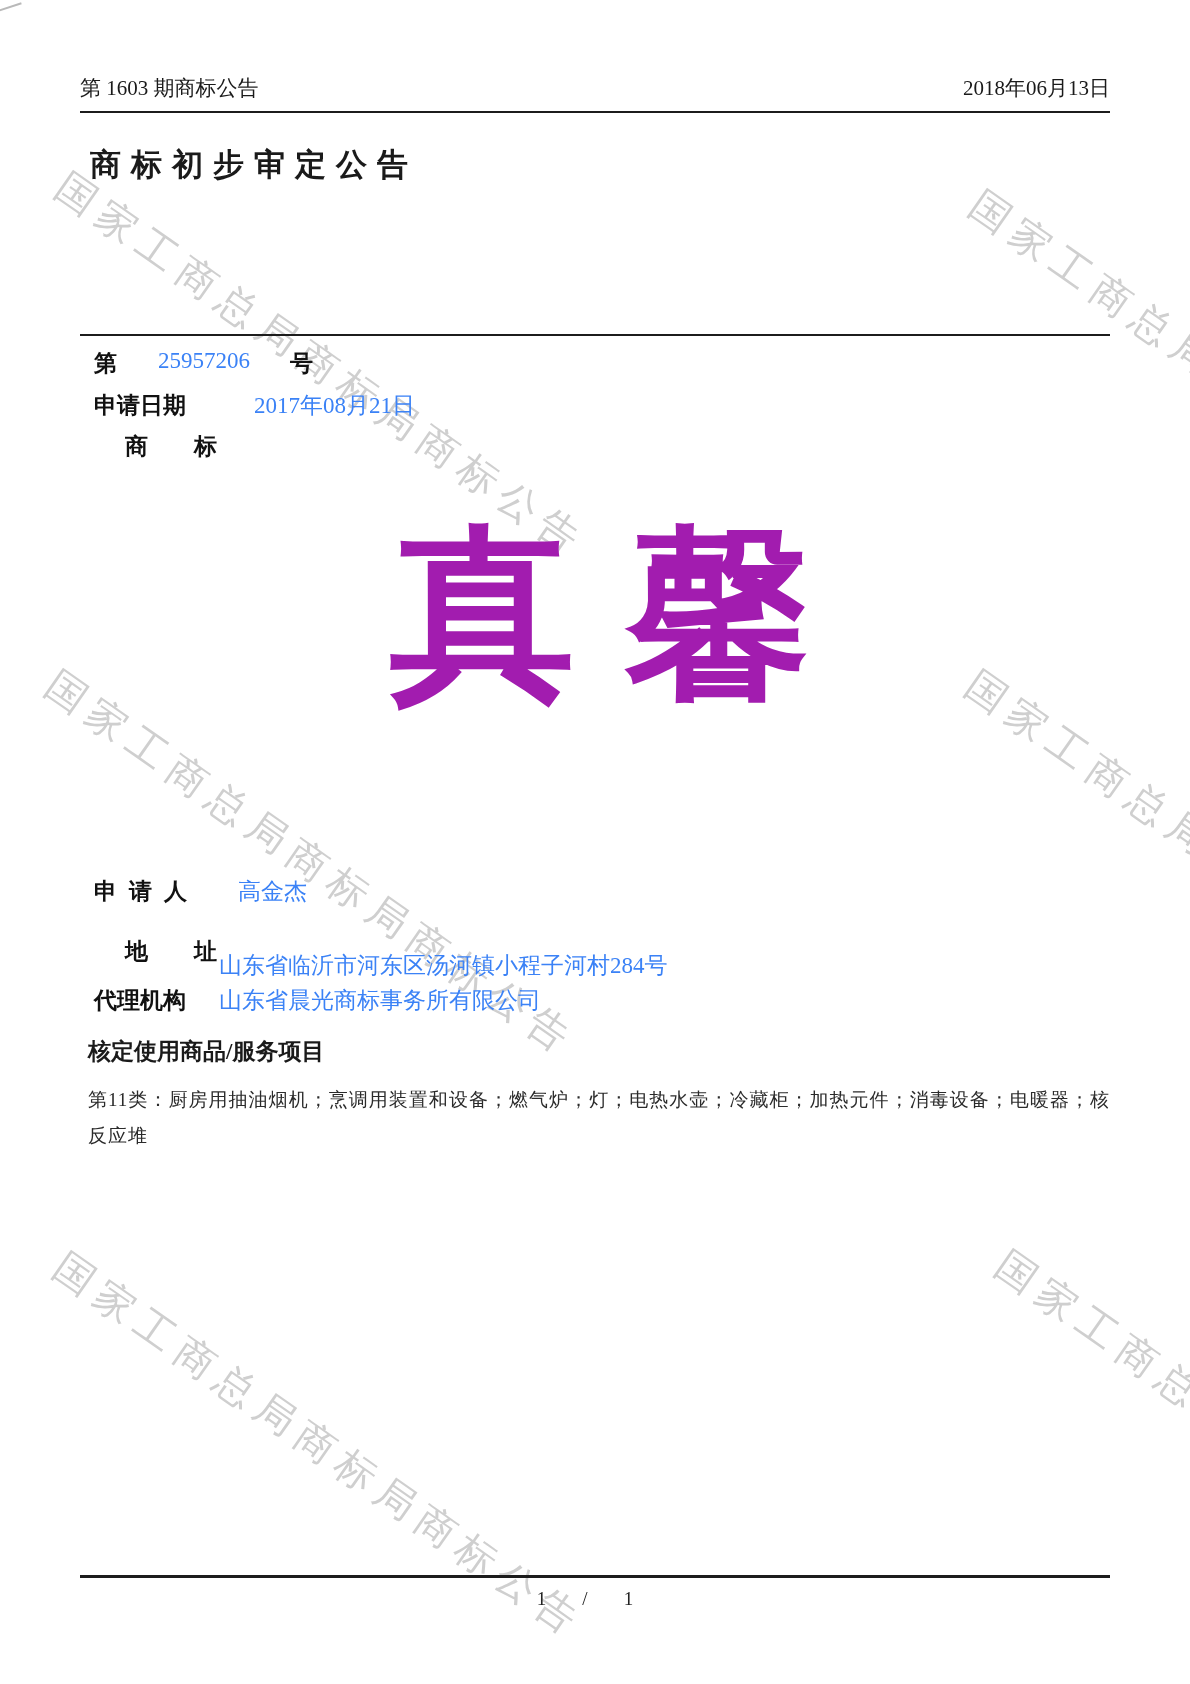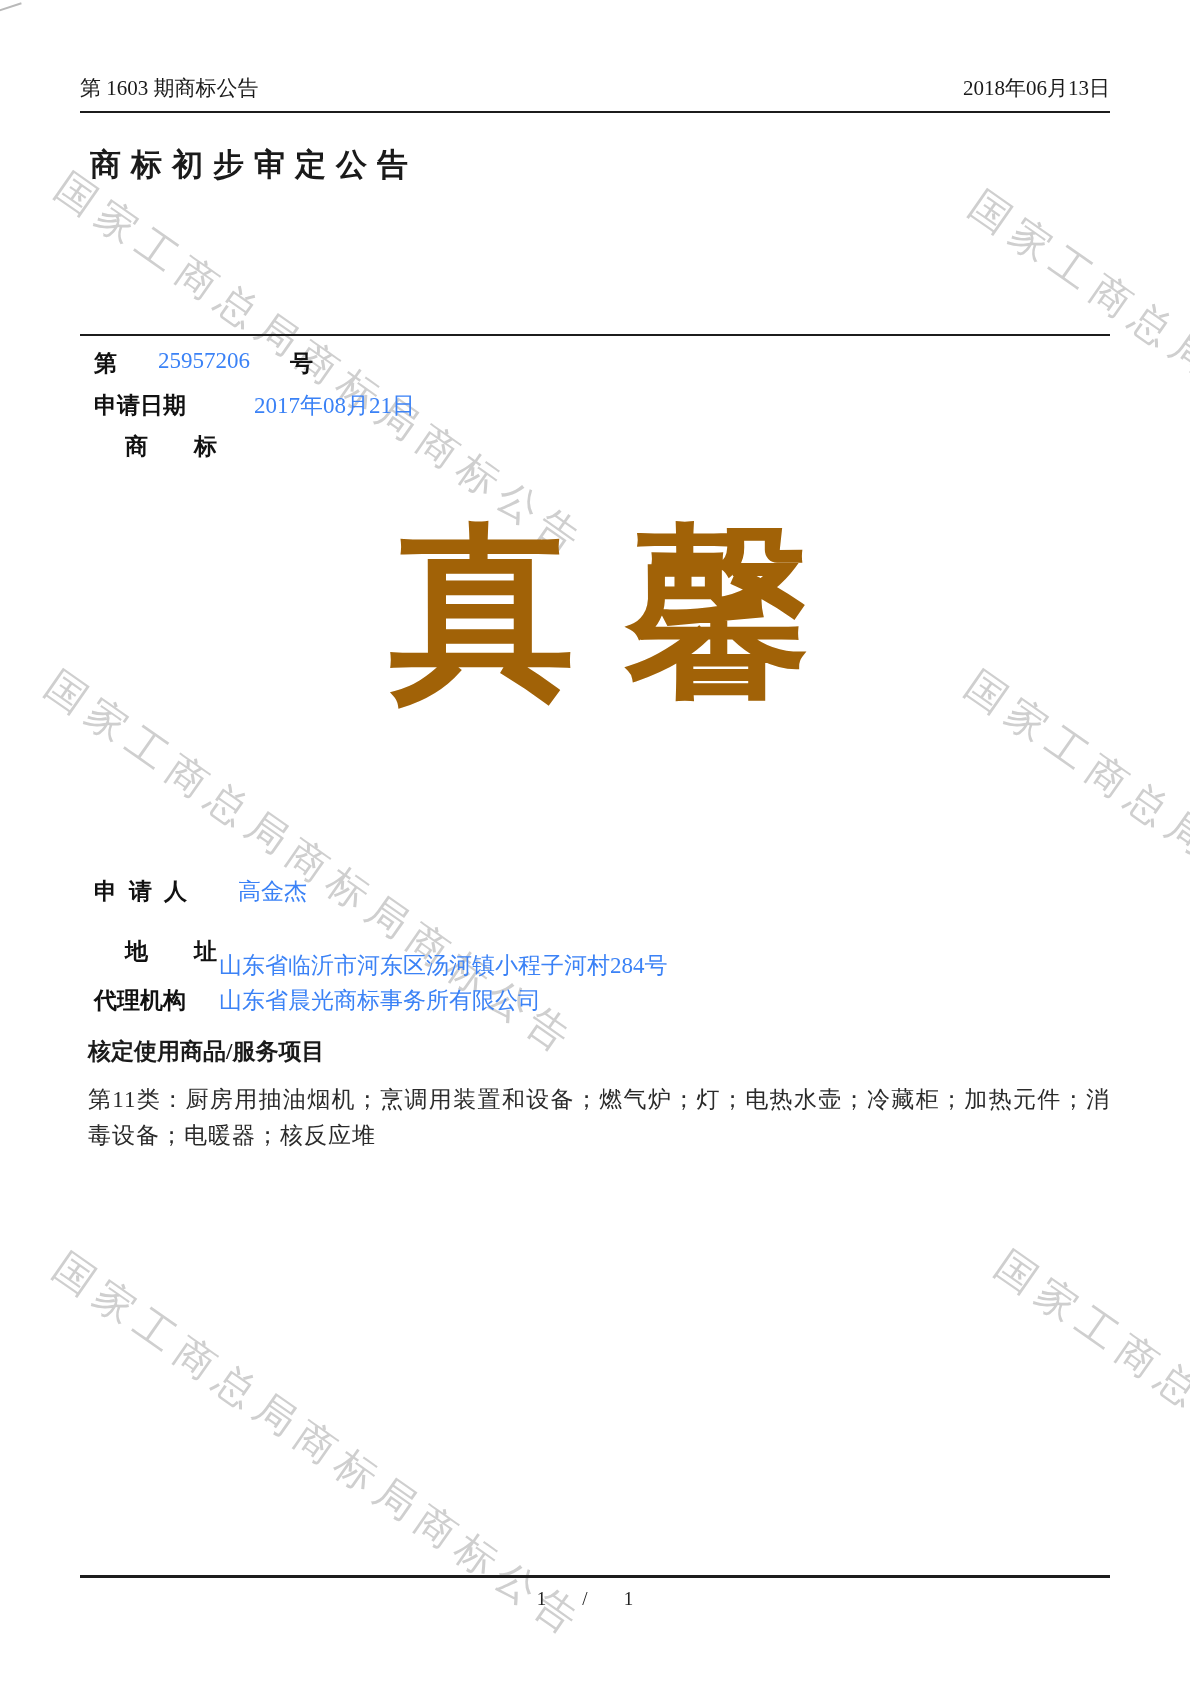--- a/index.html
+++ b/index.html
@@ -32,25 +32,25 @@
       font-weight:bold;line-height:40px;text-align:justify;text-indent:50px;
       letter-spacing:3px;}
 
   .row{position:absolute;left:94px;font-size:23px;white-space:nowrap;}
   .lbl{font-weight:bold;color:#111;}
   .val{color:#3b82f6;}
   .ls12{letter-spacing:12px;text-align:right;}
   .ls46{letter-spacing:46px;margin-left:31px;}
 
   .mark-wrap{position:absolute;left:80px;top:508px;width:1090px;text-align:center;}
-  .mark-text{font-size:185px;font-weight:bold;letter-spacing:50px;color:#a16207;
-      font-family:Liberation Serif, serif;line-height:1.15;}
+  .mark-text{font-size:185px;font-weight:bold;letter-spacing:50px;color:#a21caf;
+      font-family:Liberation Sans, sans-serif;line-height:1.15;}
 
   .goods-heading{position:absolute;left:88px;top:1036px;font-size:23px;font-weight:bold;}
-  .goods{position:absolute;left:88px;top:1082px;width:1022px;font-size:23px;
+  .goods{position:absolute;left:88px;top:1082px;width:1022px;font-size:19px;
       line-height:36px;text-align:justify;color:#2b2b2b;letter-spacing:1px;}
 
   .footer-pages{position:absolute;left:80px;top:1588px;width:1010px;text-align:center;
       font-size:19px;color:#222;}
   .footer-pages span{margin:0 18px;}
 
   .abs{position:absolute;}
 </style>
 </head>
 <body>

